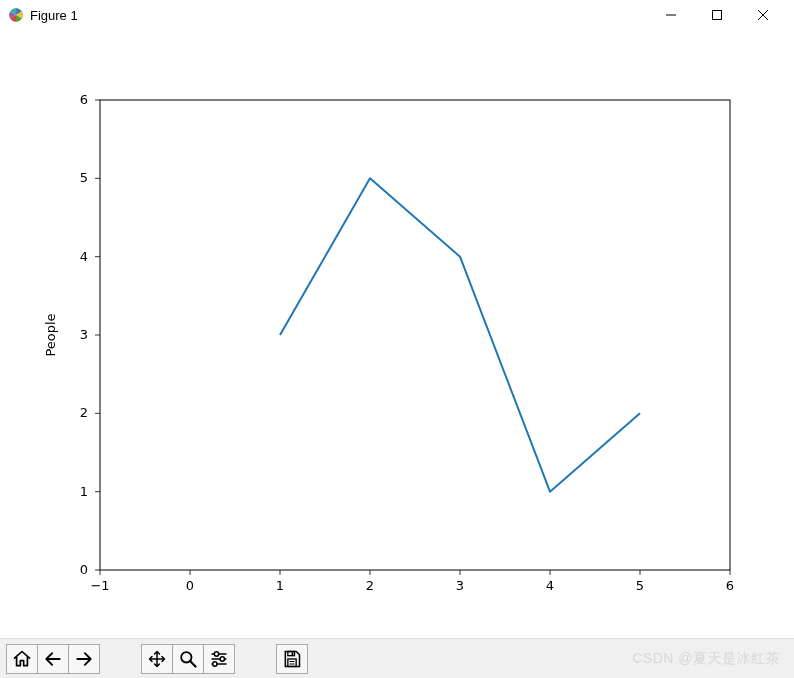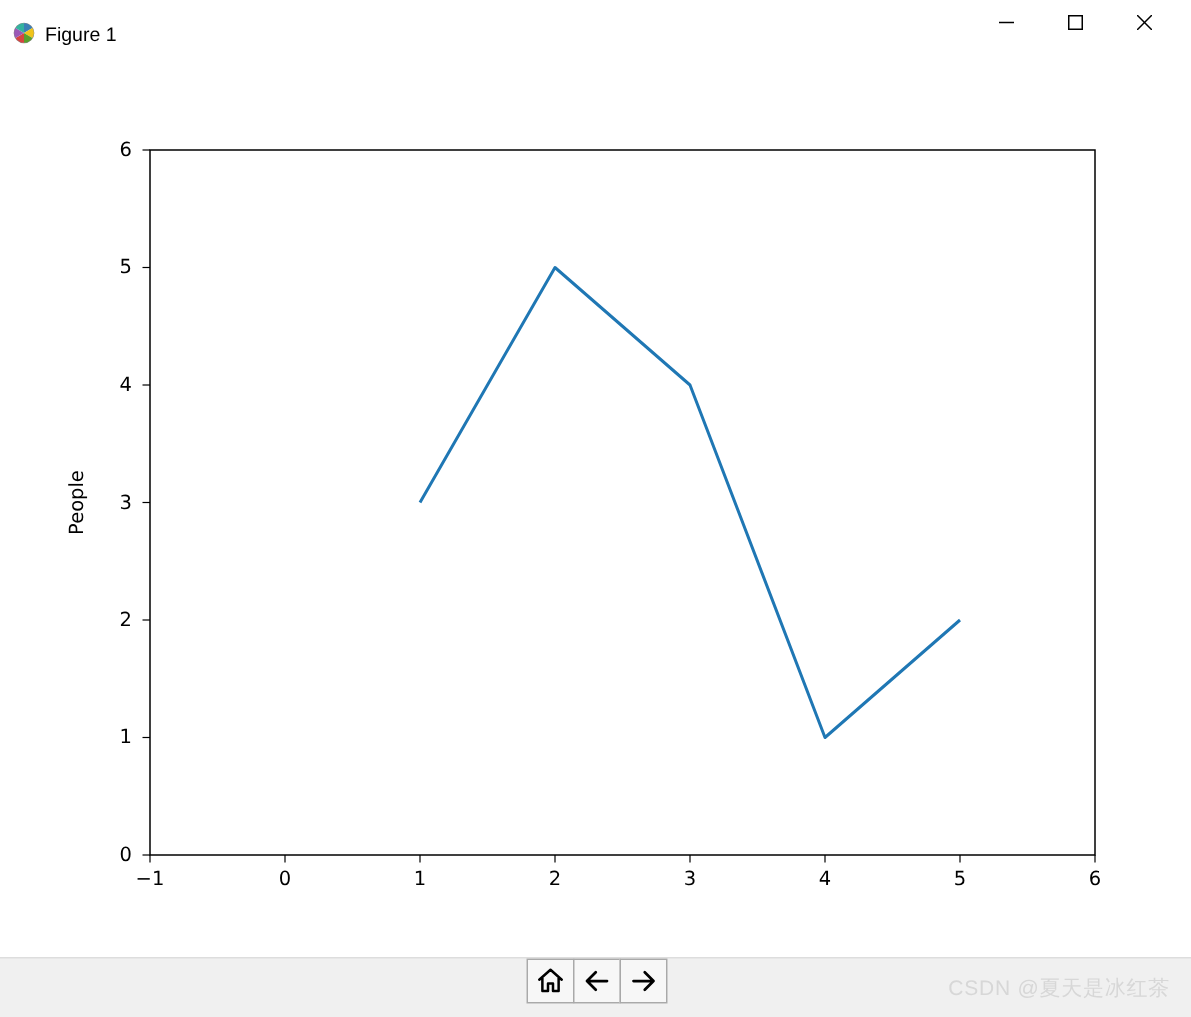--- a/index.html
+++ b/index.html
@@ -8,21 +8,21 @@
     font-family: "Segoe UI", Arial, sans-serif;
     background: #fff;
     width: 794px;
     height: 678px;
     overflow: hidden;
     position: relative;
   }
   .titlebar {
     height: 30px;
     display: flex;
-    align-items: flex-end;
+    align-items: center;
     padding: 0 8px;
     font-size: 13px;
     color: #000;
   }
   .titlebar .app-icon {
     width: 16px; height: 16px;
     margin-right: 6px;
     display: inline-flex; align-items: center; justify-content: center;
   }
   .titlebar .title { flex: 0 0 auto; }
@@ -44,21 +44,20 @@
   .toolbar {
     position: absolute;
     left: 0; bottom: 0;
     width: 794px; height: 40px;
     background: #f0f0f0;
     border-top: 1px solid #ddd;
     display: flex;
     align-items: center;
     padding: 0 6px;
     gap: 16px;
-    flex-direction: column;
   }
   .tb-group { display: flex; gap: 0; }
   .tb-sep { width: 10px; }
   .tb-btn {
     width: 32px; height: 30px;
     border: 1px solid #a9a9a9;
     background: #f7f7f7;
     display: flex; align-items: center; justify-content: center;
     margin-right: -1px;
   }

